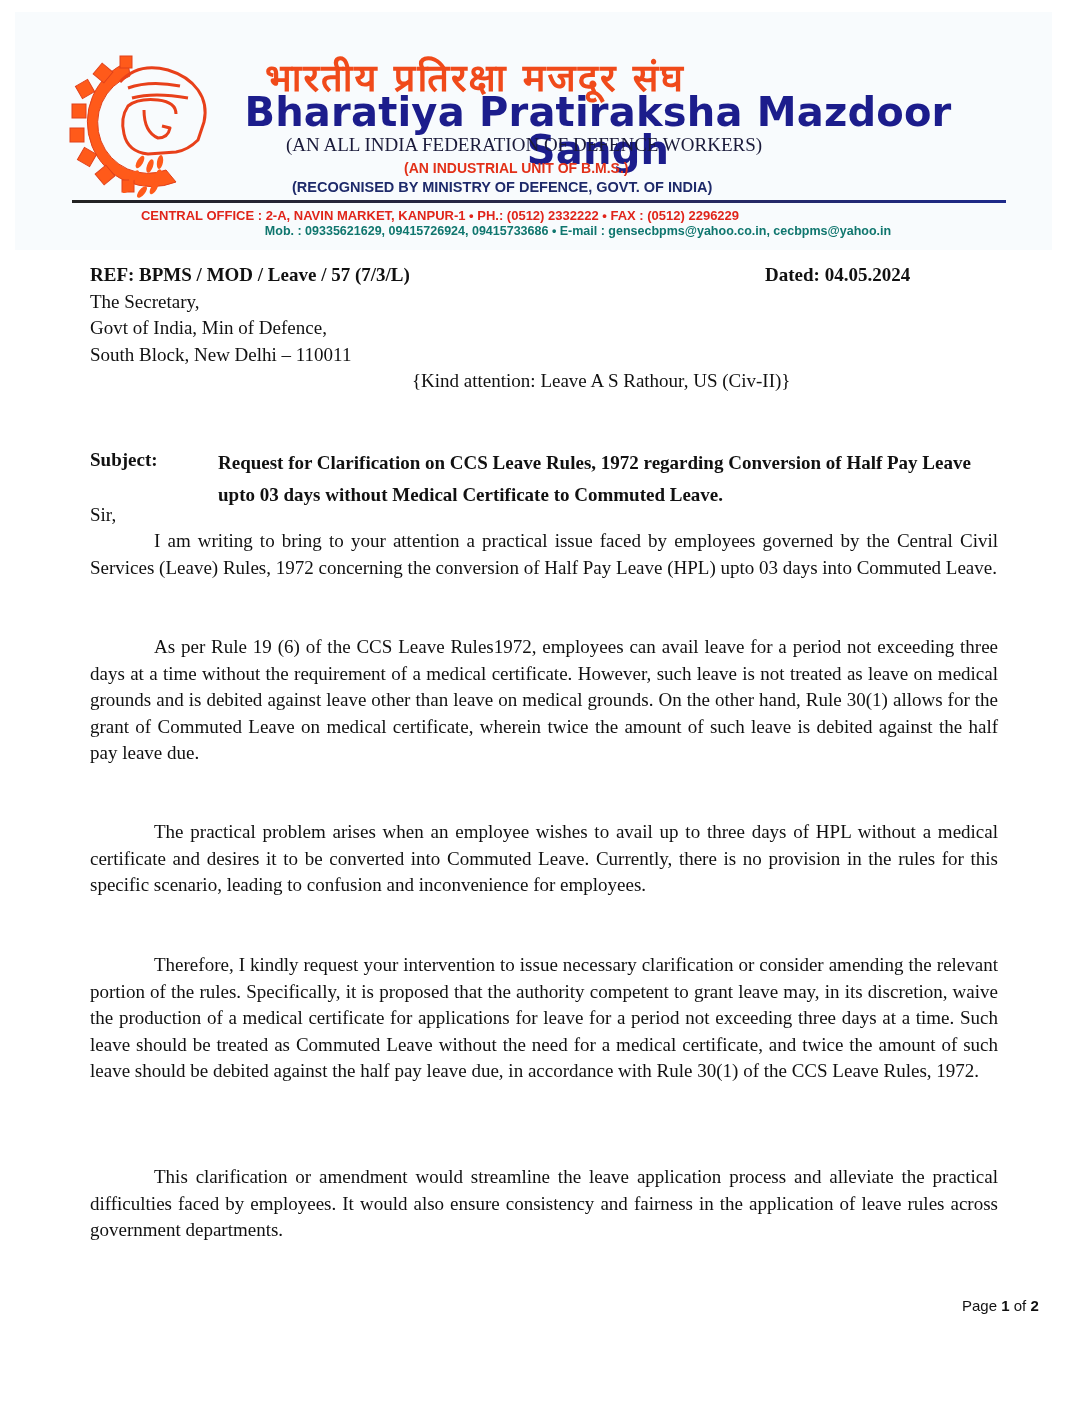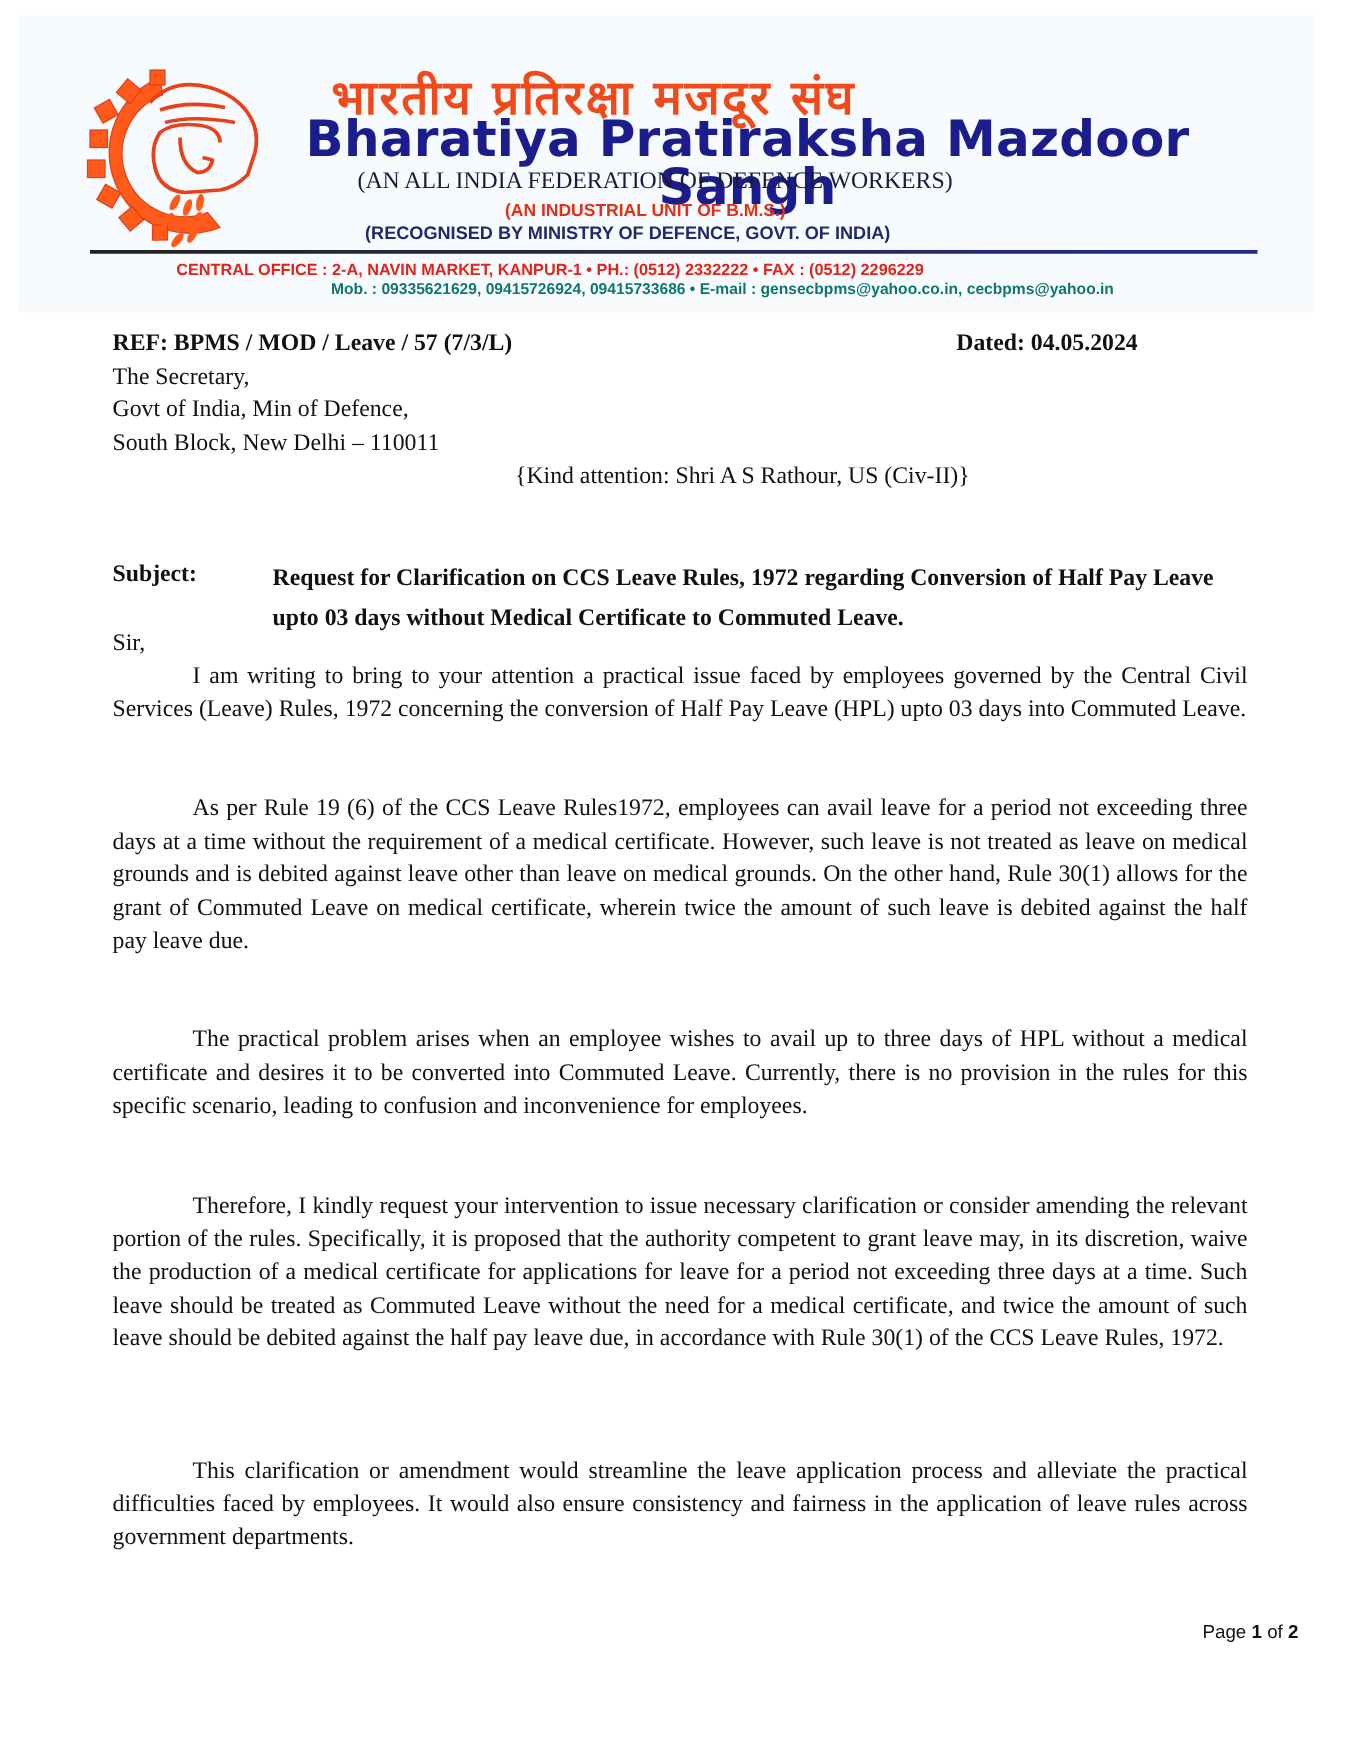--- a/index.html
+++ b/index.html
@@ -121,21 +121,21 @@
 </div>
 
 <div class="letter">
   <div class="row">
     <span class="ref bold">REF: BPMS / MOD / Leave / 57 (7/3/L)</span>
     <span class="dated bold">Dated: 04.05.2024</span>
   </div>
   <div class="row">The Secretary,</div>
   <div class="row">Govt of India, Min of Defence,</div>
   <div class="row">South Block, New Delhi – 110011</div>
-  <div class="row attention">{Kind attention: Shri A S Rathour, US (Civ-II)}</div>
+  <div class="row attention">{Kind attention: Leave A S Rathour, US (Civ-II)}</div>
 
   <div class="subject">
     <span class="subject-label bold">Subject:</span>
     <div class="subject-text bold">Request for Clarification on CCS Leave Rules, 1972 regarding Conversion of Half Pay Leave upto 03 days without Medical Certificate to Commuted Leave.</div>
   </div>
 
   <div class="salutation">Sir,</div>
 
   <p class="para p1" style="margin:0">I am writing to bring to your attention a practical issue faced by employees governed by the Central Civil Services (Leave) Rules, 1972 concerning the conversion of Half Pay Leave (HPL) upto 03 days into Commuted Leave.</p>
   <p class="para p2" style="margin:0">As per Rule 19 (6) of the CCS Leave Rules1972, employees can avail leave for a period not exceeding three days at a time without the requirement of a medical certificate. However, such leave is not treated as leave on medical grounds and is debited against leave other than leave on medical grounds. On the other hand, Rule 30(1) allows for the grant of Commuted Leave on medical certificate, wherein twice the amount of such leave is debited against the half pay leave due.</p>

